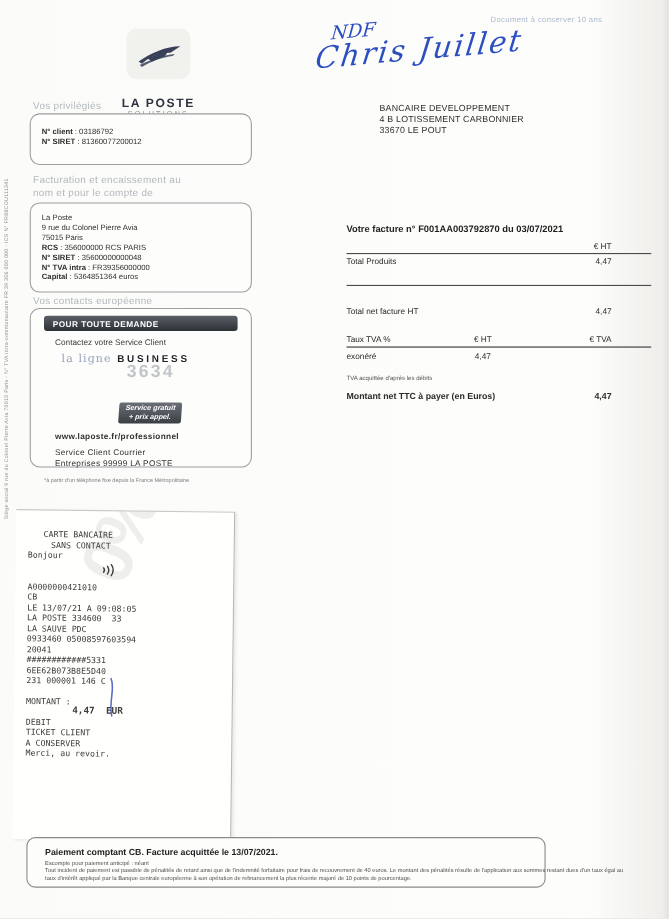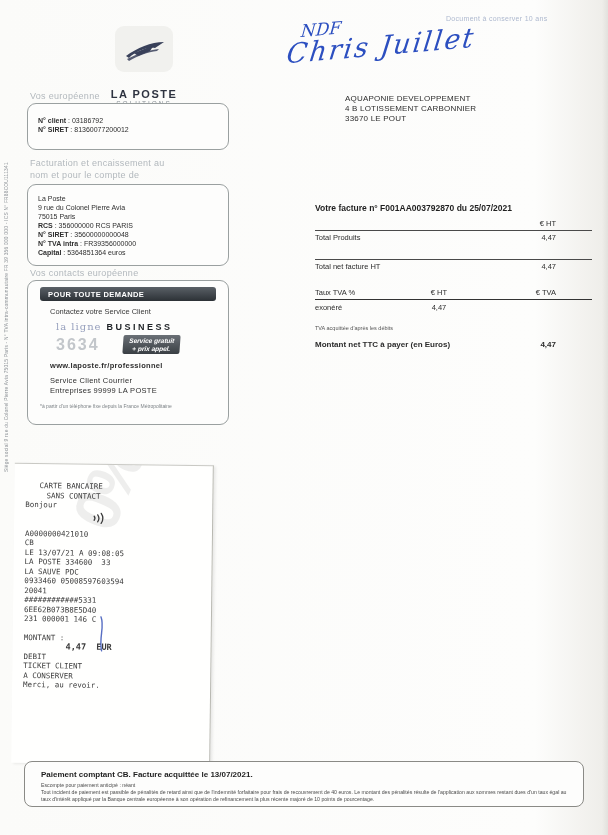--- a/index.html
+++ b/index.html
@@ -48,21 +48,21 @@
   .banner {
     margin:-3px 2px 0 2px; border-radius:3px; text-align:left;
     background:linear-gradient(#5a6066,#2c3136);
     color:#fff; font-size:7.5px; font-weight:bold; letter-spacing:.4px;
     padding:2.5px 8px;
   }
   .contact-intro { margin:6px 0 0 12px; font-size:7.5px; color:#3a3a3a; }
   .logo-row { margin:6px 0 0 18px; display:flex; align-items:baseline; gap:5px; }
   .logo-script { font-family:"DejaVu Serif",serif; font-size:10px; color:#97a0bd; letter-spacing:1px; }
   .logo-bold { font-size:9px; font-weight:bold; color:#1e2226; letter-spacing:2.5px; }
-  .phone-row { margin:3px 0 0 18px; display:flex; align-items:center; gap:23px; }
+  .phone-row { margin:3px 0 0 18px; display:flex; align-items:center; gap:23px;flex-direction:column; }
   .phone-num { font-size:16px; font-weight:bold; color:#c2c6ca; letter-spacing:2px; }
   .badge {
     background:linear-gradient(#6a7076,#3a3f44); color:#fff; border-radius:2px;
     font-size:6.5px; font-weight:bold; font-style:italic; line-height:7.5px;
     padding:2px 6px; transform:skewX(-4deg); text-align:center;
   }
   .url { margin:7px 0 0 12px; font-size:7.5px; font-weight:bold; color:#2e2e2e; letter-spacing:.3px; }
   .svc { margin:6px 0 0 12px; font-size:7.5px; line-height:9.5px; color:#2e2e2e; letter-spacing:.3px; }
   .footnote { margin:7px 0 0 2px; font-size:5px; color:#7c8286; }
   
@@ -95,21 +95,21 @@
   .amount { font-size:8.5px; font-weight:bold; padding-left:42px; }
   .wm {
     position:absolute; left:52px; top:18px; font-size:64px; font-weight:bold;
     color:rgba(90,90,90,.10); transform:rotate(-68deg); letter-spacing:-4px;
     font-family:"Liberation Sans",sans-serif;
   }
   .contactless { margin:1px 0 0 66px; height:13px; }
   .pen-mark { position:absolute; left:78px; top:150px; }
   
   .paybox {
-    position:absolute; left:24px; top:761px; width:560px; height:46px;
+    position:absolute; left:24px; top:761px; width:472px; height:46px;
     border:1px solid #8a8a86; border-radius:8px; background:#fdfdfc;
     padding:8px 14px 0 16px;
   }
   .paybox .pb-bold { font-size:8px; font-weight:bold; color:#1f1f1f; }
   .paybox .pb-small { font-size:5.2px; color:#4c4c4c; line-height:6.4px; margin-top:2.5px; width:528px; }
   
   .side-text {
     position:absolute; left:4px; top:472px;
     transform:rotate(-90deg); transform-origin:left top;
     font-size:4.8px; color:#8e9398; letter-spacing:.25px; white-space:nowrap;
@@ -134,26 +134,26 @@
     <div class="sub">SOLUTIONS</div>
     <div class="sub">BUSINESS</div>
   </div>
 
   <div class="handwriting">
     <div class="hw1">NDF</div>
     <div class="hw2">Chris Juillet</div>
   </div>
 
   <div class="recipient">
-    <div>AQUAPONIE DEVELOPPEMENT</div>
+    <div>BANCAIRE DEVELOPPEMENT</div>
     <div>4 B LOTISSEMENT CARBONNIER</div>
     <div>33670 LE POUT</div>
   </div>
 
-  <div class="sec-label" style="top:91px;">Vos européenne</div>
+  <div class="sec-label" style="top:91px;">Vos privilégiés</div>
   <div class="lbox" style="top:103px; height:47px; padding-top:12px;">
     <div><b>N° client</b><span> : 03186792</span></div>
     <div><b>N° SIRET</b><span> : 81360077200012</span></div>
   </div>
 
   <div class="sec-label" style="top:157px; line-height:12px;">
     <div>Facturation et encaissement au</div>
     <div>nom et pour le compte de</div>
   </div>
   <div class="lbox" style="top:184px; height:82px;">
@@ -183,33 +183,33 @@
     </div>
     <div class="url">www.laposte.fr/professionnel</div>
     <div class="svc">
       <div>Service Client Courrier</div>
       <div>Entreprises 99999 LA POSTE</div>
     </div>
     <div class="footnote">*à partir d'un téléphone fixe depuis la France Métropolitaine</div>
   </div>
 
   <div class="main">
-    <div class="inv-title">Votre facture n° F001AA003792870 du 25/07/2021</div>
+    <div class="inv-title">Votre facture n° F001AA003792870 du 03/07/2021</div>
 
     <div class="trow" style="margin-top:6px;">
       <span class="v-right">€ HT</span>
     </div>
     <div class="hline"></div>
     <div class="trow" style="margin-top:2px;">
       <span class="lbl">Total Produits</span>
       <span class="v-right">4,47</span>
     </div>
 
     <div class="hline" style="margin-top:15px;"></div>
-    <div class="trow" style="margin-top:2px;">
+    <div class="trow" style="margin-top:18px;">
       <span class="lbl">Total net facture HT</span>
       <span class="v-right">4,47</span>
     </div>
 
     <div class="trow" style="margin-top:15px;">
       <span class="lbl">Taux TVA %</span>
       <span class="v-mid">€ HT</span>
       <span class="v-right">€ TVA</span>
     </div>
     <div class="hline-dark"></div>

